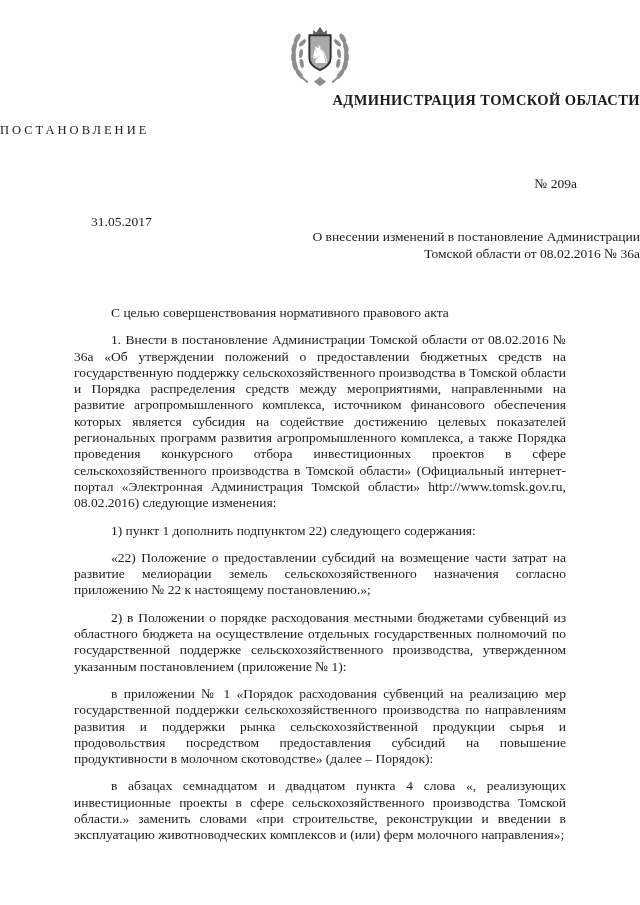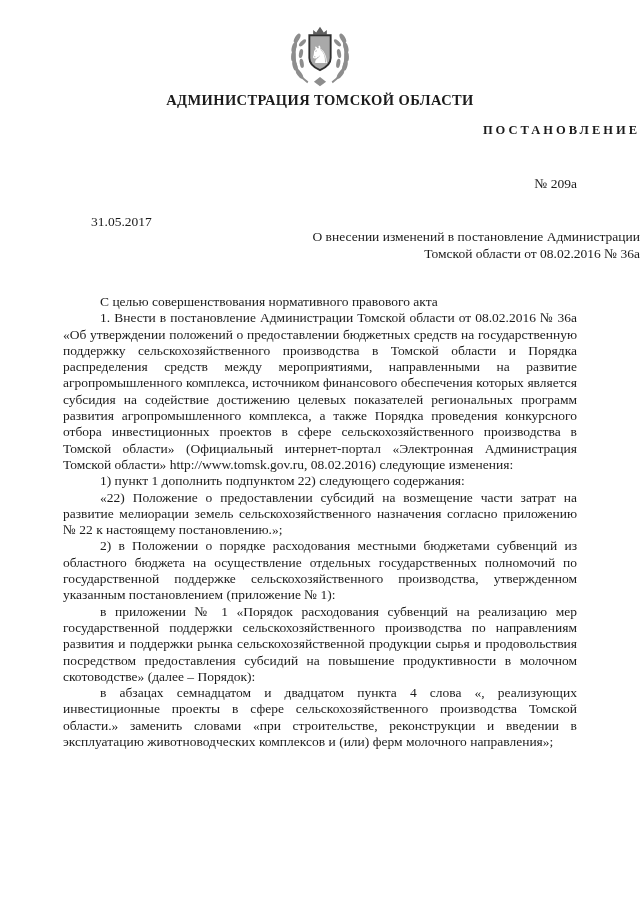--- a/index.html
+++ b/index.html
@@ -12,46 +12,46 @@
     font-family:"Liberation Serif","DejaVu Serif",serif;
     overflow:hidden;
   }
   .emblem {
     position:absolute; top:20px; left:50%;
     transform:translateX(-50%);
     width:78px; height:70px;
   }
   .org-name {
     position:absolute; top:92px; left:0; width:100%;
-    text-align:center;
+    text-align:right;
     font-weight:bold; font-size:14.5px; letter-spacing:0.4px;
   }
   .doc-type {
     position:absolute; top:123px; left:0; width:100%;
-    text-align:right;
-    font-weight:bold; font-size:12.5px; letter-spacing:3px;
+    text-align:left;
+    font-weight:normal; font-size:12.5px; letter-spacing:3px;
   }
   .meta-row {
     position:absolute; top:176px; left:63px; width:514px;
     display:flex; justify-content:space-between;
     font-size:13.5px;
   }
   .meta-date { padding-left:28px;margin-top:38px; }
   .doc-title {
     position:absolute; top:229px; left:0; width:100%;
     text-align:right;
     font-size:13.5px; line-height:16.5px;
   }
   .doc-body {
     position:absolute; top:294px; left:63px; width:514px;
     font-size:13.5px; line-height:16.3px;
     text-align:justify;
   }
   .doc-body p {
-    margin:0;
+    margin:11px;
     text-indent:37px;
     font-family:Liberation Serif, serif;
   }
   .doc-body p.continued { text-align-last:justify; }
 </style>
 </head>
 <body>
 
 <div class="page">
 

